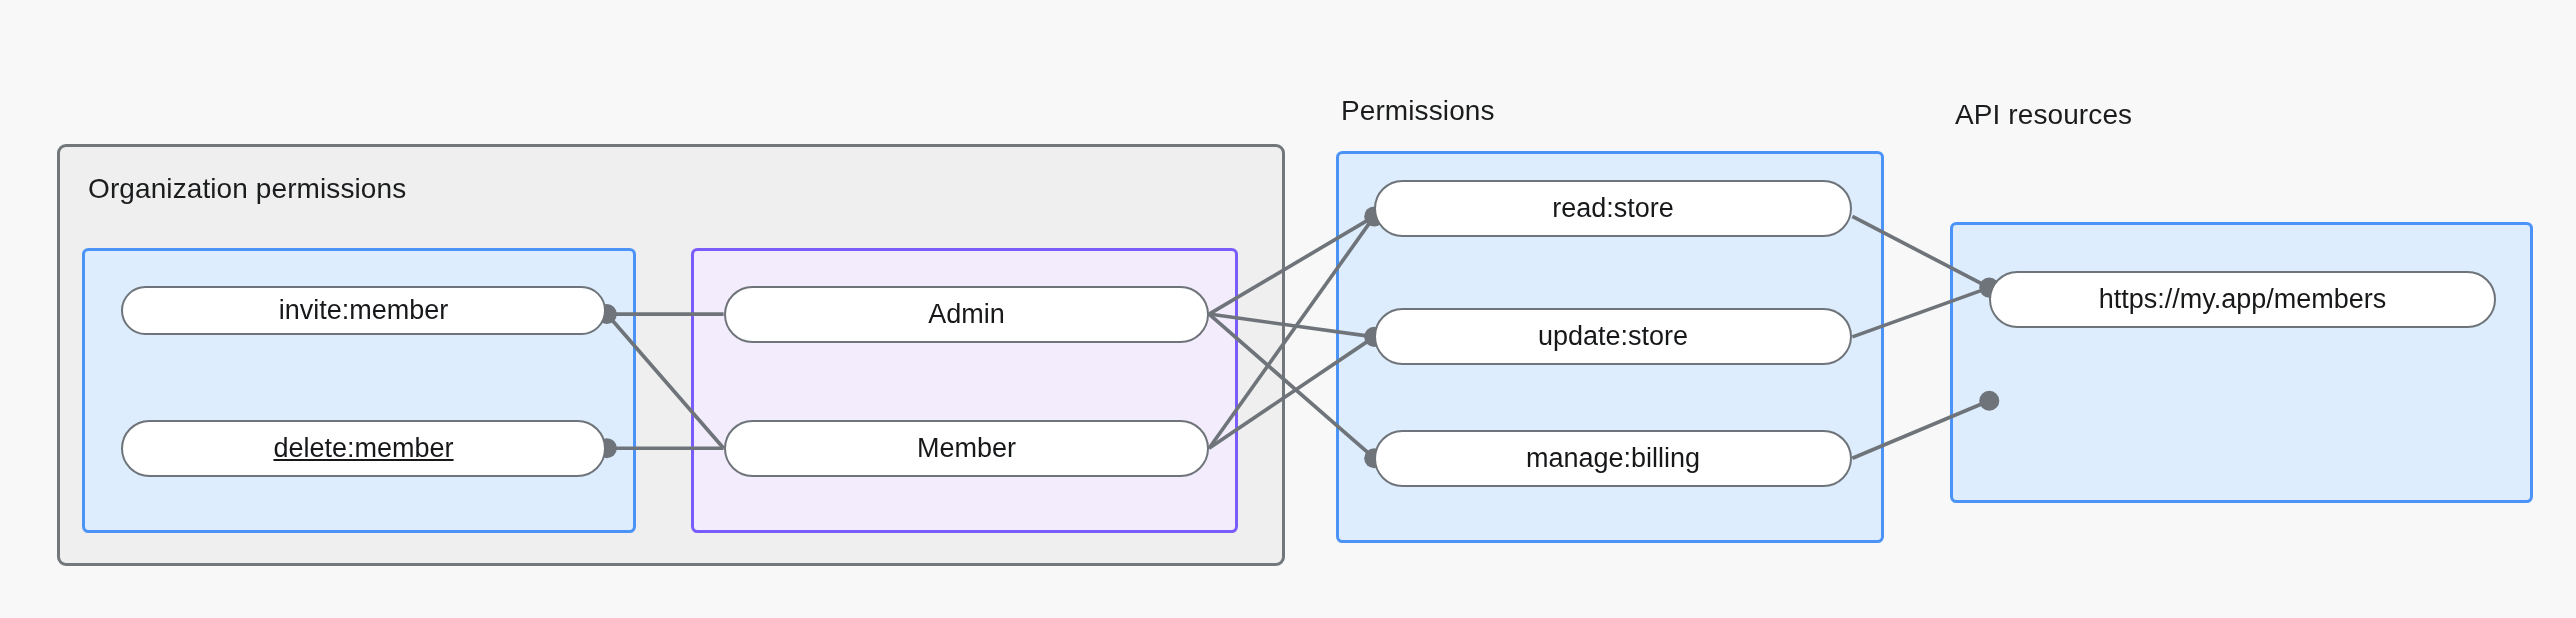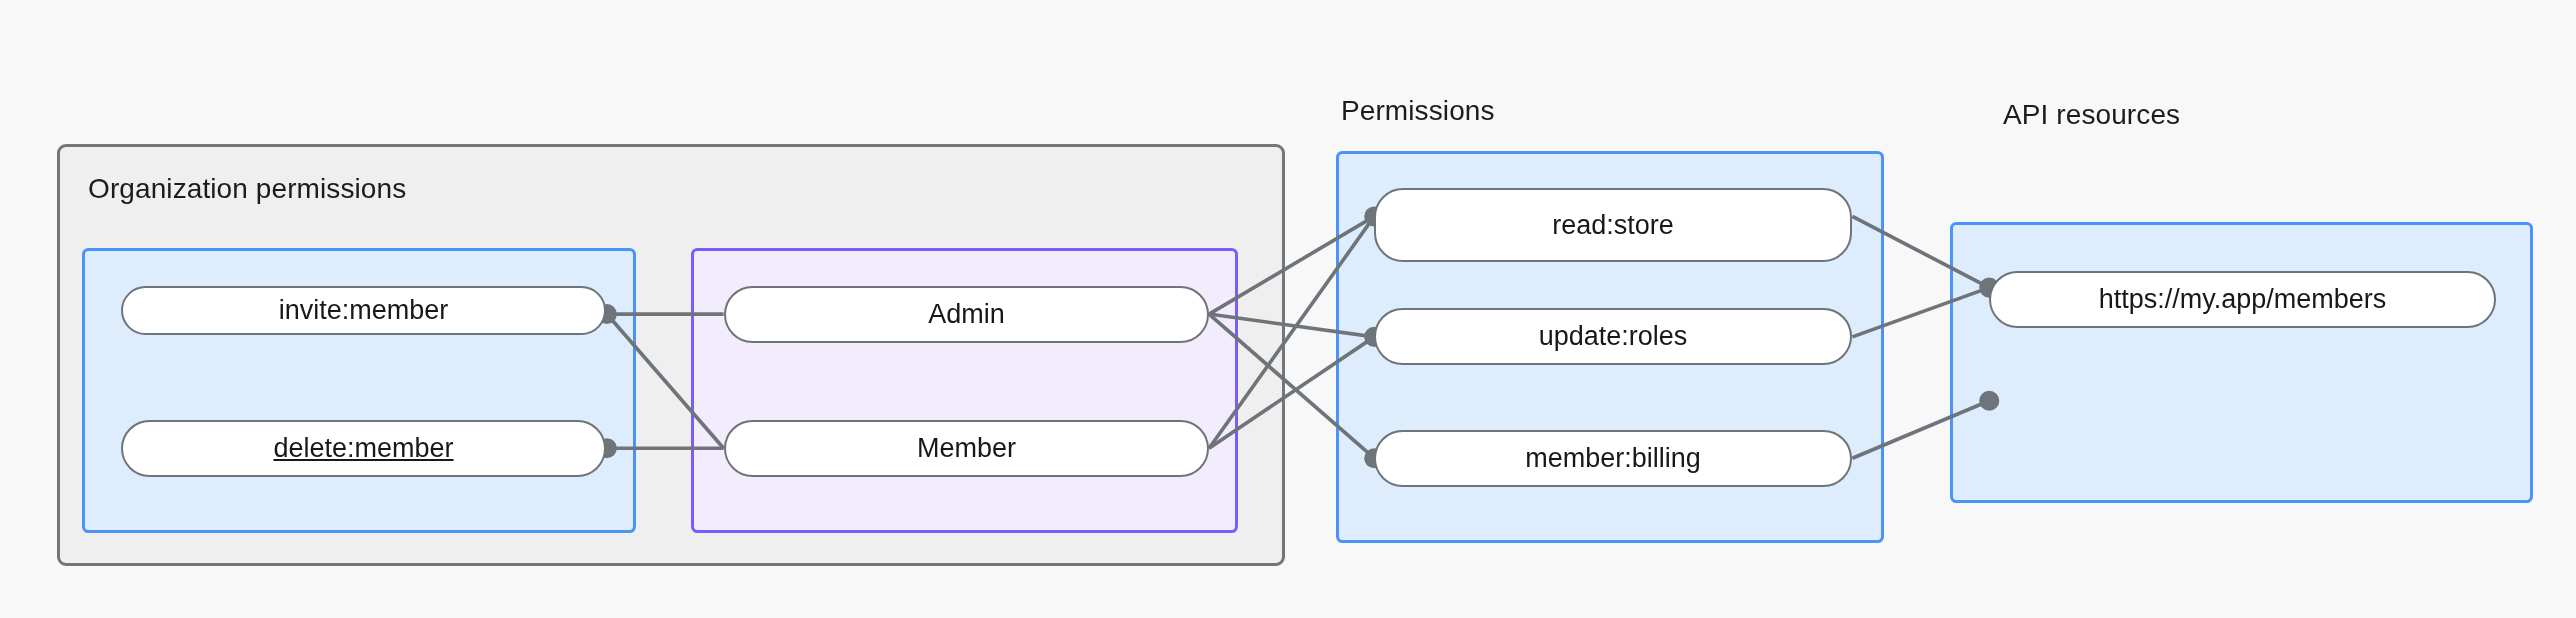--- a/index.html
+++ b/index.html
@@ -92,33 +92,33 @@
   </div>
 
   <div class="pill" style="left:724px;top:420px;width:485px;height:57px;">
     <span class="pill-label">Member</span>
   </div>
 
   <div class="grp-title" style="left:1341px;top:64px;margin-top:31px;">Permissions</div>
 
   <div class="box blue" style="left:1336px;top:151px;width:548px;height:392px;"></div>
 
-  <div class="pill" style="left:1374px;top:188px;width:478px;height:74px;">
+  <div class="pill" style="left:1374px;top:180px;width:478px;height:57px;">
     <span class="pill-label">read:store</span>
   </div>
 
   <div class="pill" style="left:1374px;top:308px;width:478px;height:57px;">
-    <span class="pill-label">update:roles</span>
+    <span class="pill-label">update:store</span>
   </div>
 
   <div class="pill" style="left:1374px;top:430px;width:478px;height:57px;">
-    <span class="pill-label">member:billing</span>
+    <span class="pill-label">manage:billing</span>
   </div>
 
-  <div class="grp-title" style="left:1955px;top:99px;margin-left:48px;">API resources</div>
+  <div class="grp-title" style="left:1955px;top:99px;">API resources</div>
 
   <div class="box blue" style="left:1950px;top:222px;width:583px;height:281px;"></div>
 
   <div class="pill" style="left:1989px;top:259px;width:507px;height:57px;margin-top:12px;">
     <span class="pill-label">https://my.app/members</span>
   </div>
 
 
   <svg class="edges" viewBox="0 0 2823 678">
     <g stroke="#6e7479" stroke-width="4" fill="none">

